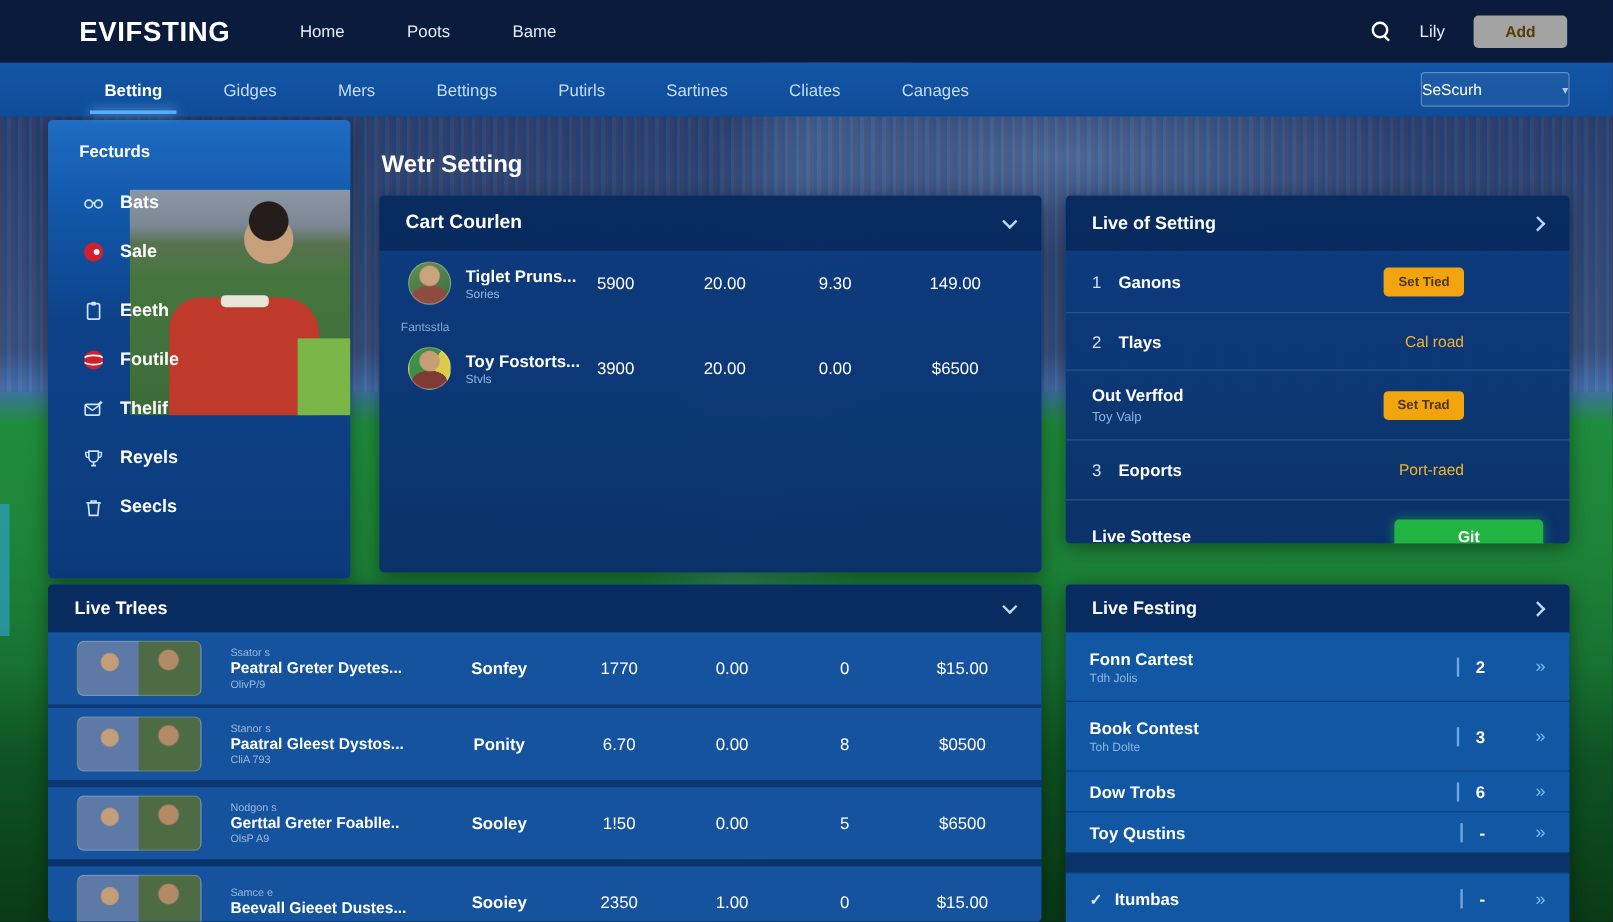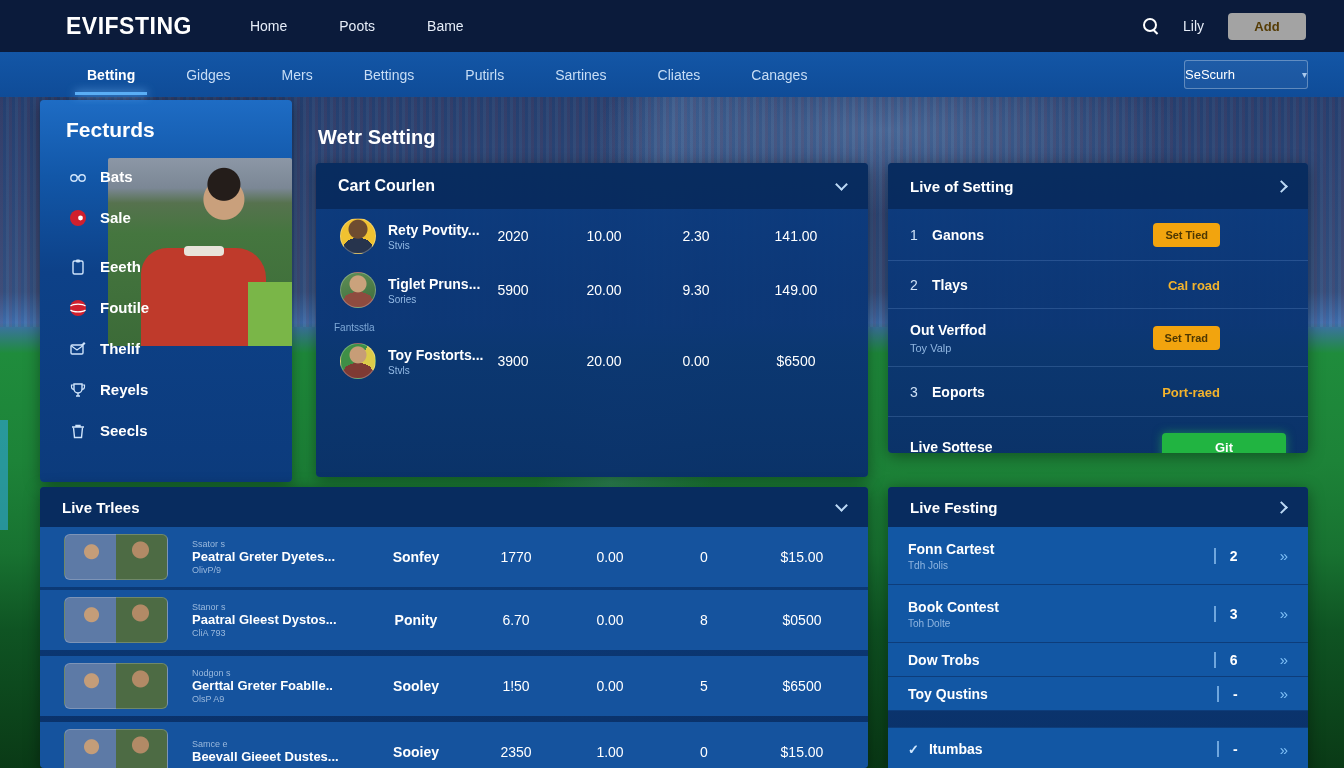--- a/index.html
+++ b/index.html
@@ -54,21 +54,21 @@
     padding:0 22px;font-size:16px;font-weight:bold;}
   .chev-down{width:9px;height:9px;border-right:2px solid #bcd9f5;border-bottom:2px solid #bcd9f5;
     transform:rotate(45deg);margin-left:auto;margin-top:-4px;cursor:pointer;}
   .chev-right{width:9px;height:9px;border-right:2px solid #bcd9f5;border-bottom:2px solid #bcd9f5;
     transform:rotate(-45deg);margin-left:auto;cursor:pointer;}
 
   
   .sidebar{left:40px;top:100px;width:252px;height:382px;
     background:linear-gradient(180deg,#1e6cc4 0%,#1257a8 22%,#0e4astrip 23%,#0d4188 100%);
     background:linear-gradient(180deg,#1e6cc4 0%,#1257a8 20%,#0d4188 45%,#0c3b7c 100%);}
-  .sidebar-title{padding:18px 0 14px 26px;font-size:21px;font-weight:bold;}
+  .sidebar-title{padding:18px 0 14px 26px;font-size:14px;font-weight:bold;}
   .side-item{display:flex;align-items:center;gap:12px;height:41px;padding-left:28px;cursor:pointer;
     font-size:15px;font-weight:bold;color:#fff;position:relative;z-index:3;}
   .side-item svg{flex:0 0 auto;}
   .photo{position:absolute;left:68px;top:58px;width:184px;height:188px;z-index:2;border-radius:2px;
     background:
       radial-gradient(circle at 63% 14%, #241d1a 0 16px, transparent 17px),
       radial-gradient(circle at 63% 22%, #c9a07c 0 20px, transparent 21px),
       linear-gradient(180deg,#8c97a6 0%,#7b8795 16%,#56724e 24%,#45763f 40%,#3c6b38 100%);}
   .photo .jersey{position:absolute;left:18%;bottom:0;width:68%;height:52%;background:#bf3a2b;
     border-radius:26px 30px 0 0;}
@@ -120,21 +120,21 @@
 
   
   .lsetting{left:888px;top:163px;width:420px;height:290px;}
   .ls-row{display:flex;align-items:center;padding:0 22px;border-bottom:1px solid rgba(160,200,255,.18);}
   .ls-row .num{width:22px;font-size:14px;color:#cfe2f7;}
   .ls-label{font-size:14px;font-weight:bold;}
   .ls-sub{font-size:11px;color:#8fb5e0;margin-top:3px;font-weight:normal;}
   .ls-action{margin-left:auto;margin-right:66px;}
   .pill{min-width:64px;height:24px;padding:0 12px;border-radius:4px;background:#f2a40e;color:#4d3703;
     font-size:11px;font-weight:bold;display:flex;align-items:center;justify-content:center;cursor:pointer;}
-  .olink{font-size:13px;font-weight:bold;color:#f3b32c;cursor:pointer;}
+  .olink{font-size:13px;font-weight:normal;color:#f3b32c;cursor:pointer;}
   .ls-footer{display:flex;align-items:center;padding:0 22px;height:60px;}
   .git-btn{margin-left:auto;width:124px;height:29px;border-radius:4px;background:#21b441;color:#fff;
     font-size:13px;font-weight:bold;display:flex;align-items:center;justify-content:center;cursor:pointer;
     box-shadow:0 0 10px rgba(40,200,80,.5);}
 
   .lfesting{left:888px;top:487px;width:420px;height:285px;}
   .lfesting .panel-head{height:40px;font-size:15px;}
   .lf-row{display:flex;align-items:center;padding:0 20px;background:#1257a4;border-bottom:1px solid rgba(10,40,90,.55);cursor:pointer;}
   .lf-title{font-size:14px;font-weight:bold;display:flex;align-items:center;gap:10px;}
   .lf-sub{font-size:10px;color:#8fb5e0;margin-top:3px;}
@@ -241,33 +241,20 @@
 
 <h1 class="main-heading">Wetr Setting</h1>
 
 <section class="panel cart">
   <div class="panel-head">
     <span>Cart Courlen</span>
     <span class="chev-down"></span>
   </div>
   <div class="crow av-row">
     <div class="who">
-      <div class="avatar av1"></div>
-      <div>
-        <div class="rt-title">Rety Povtity...</div>
-        <div class="rt-sub">Stvis</div>
-      </div>
-    </div>
-    <div class="cell">2020</div>
-    <div class="cell">10.00</div>
-    <div class="cell">2.30</div>
-    <div class="cell">141.00</div>
-  </div>
-  <div class="crow av-row">
-    <div class="who">
       <div class="avatar av2"></div>
       <div>
         <div class="rt-title">Tiglet Pruns...</div>
         <div class="rt-sub">Sories</div>
       </div>
     </div>
     <div class="cell">5900</div>
     <div class="cell">20.00</div>
     <div class="cell">9.30</div>
     <div class="cell">149.00</div>

